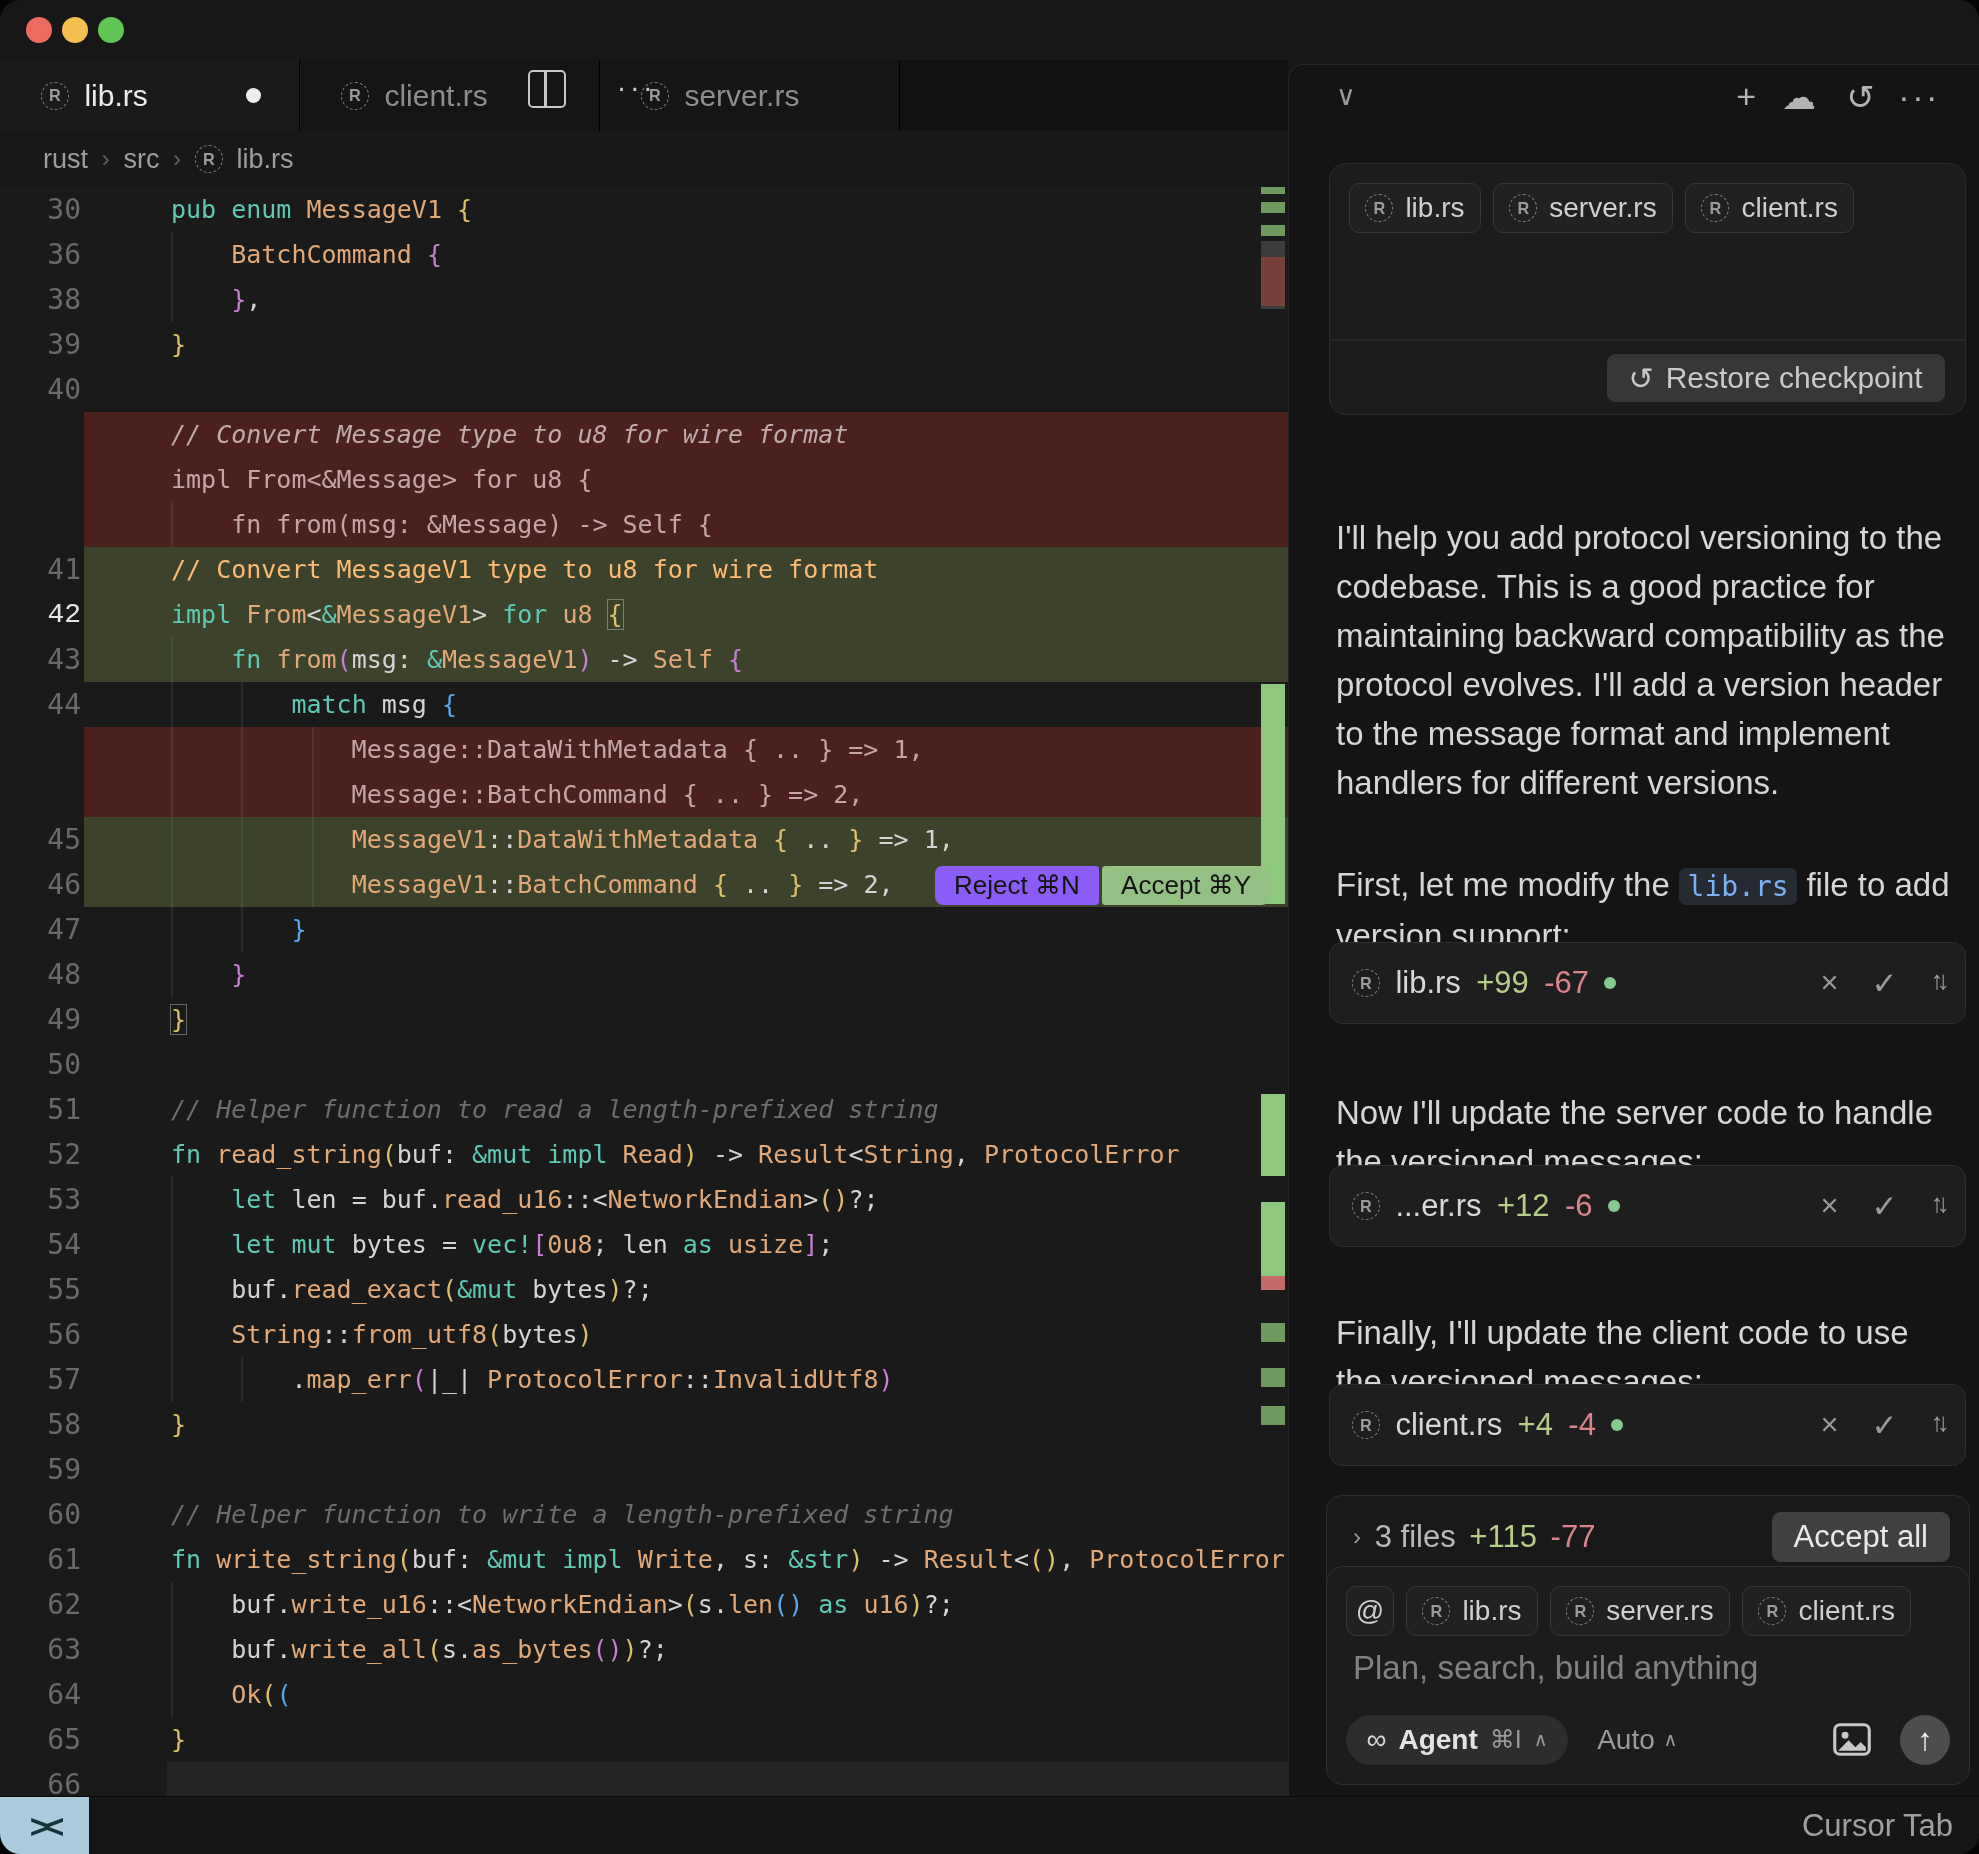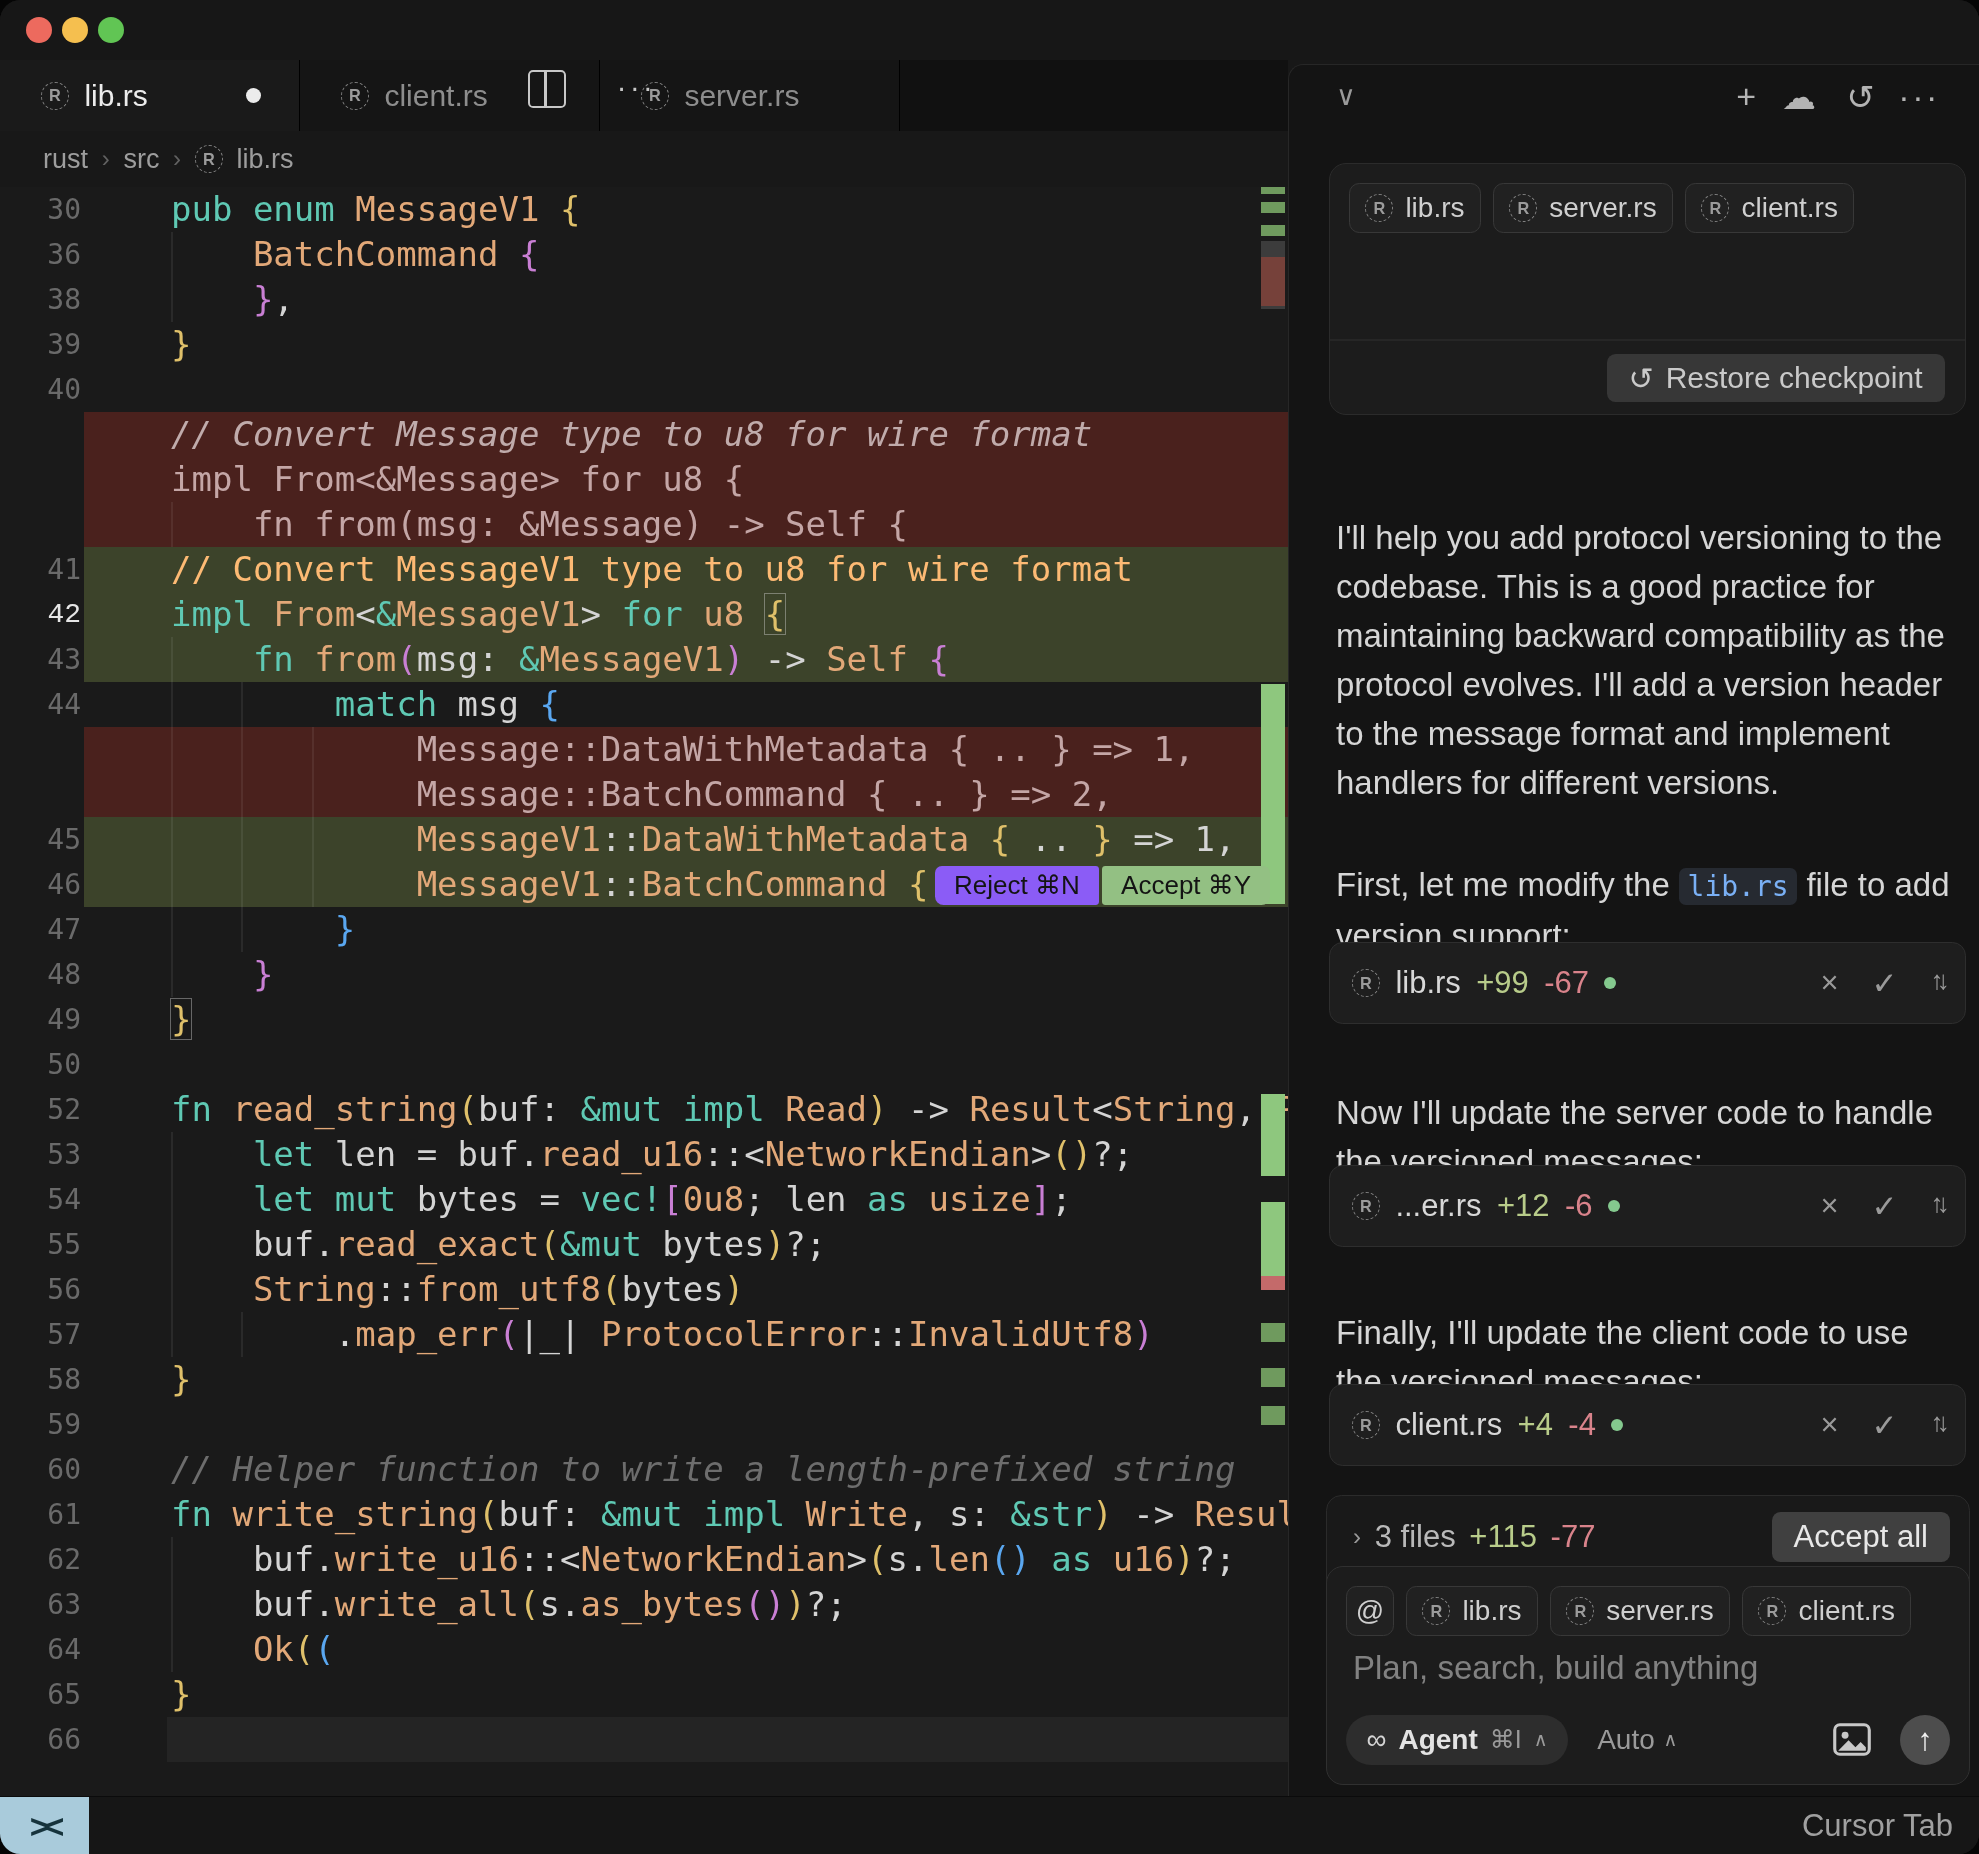--- a/index.html
+++ b/index.html
@@ -27,21 +27,21 @@
   
   #editor{position:absolute;left:0;top:187px;width:1288px;height:1609px;background:#1a1a1a;overflow:hidden;}
   .row{position:relative;height:45px;white-space:pre;}
   .row .stripe{position:absolute;left:84px;right:0;top:0;bottom:0;}
   .row.bg-red .stripe{background:#4a211d;}
   .row.bg-green .stripe{background:#3c432a;}
   .row.bg-hl .stripe{left:167px;background:#242424;}
   .ln{position:absolute;left:0;top:0;width:81px;text-align:right;font-family:"DejaVu Sans Mono",monospace;
       font-size:28px;line-height:45px;color:#6a6a6a;}
   .row.cur .ln{color:#e6e6e6;font-family:Liberation Mono, monospace;}
-  .code{position:absolute;left:171px;top:0;font-family:"DejaVu Sans Mono",monospace;font-size:34px;line-height:45px;}
+  .code{position:absolute;left:171px;top:0;font-family:"DejaVu Sans Mono",monospace;font-size:25px;line-height:45px;}
   .guide{position:absolute;top:0;bottom:0;width:1.7px;background:rgba(255,255,255,0.07);}
   .s-k{color:#5fc9b4}.s-t{color:#e2a878}.s-w{color:#d4d4d4}.s-y{color:#dfc06a}.s-p{color:#c97fd4}.s-b{color:#5aa7f0}
   .s-cm{color:#6d6d6d;font-style:italic}.s-cg{color:#fdba74;}
   .s-rr{color:#c4a6a6}.s-rc{color:#c0abab;font-style:italic}
   .s-ybox{color:#dfc06a;outline:1.7px solid rgba(230,230,230,.38);outline-offset:0.9px;}
   #ruler{position:absolute;right:0;top:0;width:29px;height:100%;}
   .mark{position:absolute;}
   
   #inline-diff{position:absolute;left:935px;top:679px;display:flex;gap:3.4px;font-size:26px;}
   #inline-diff .ibtn{height:39px;display:flex;align-items:center;padding:0 19px;color:#141414;}
@@ -158,20 +158,21 @@
         <div class="row bg-green"><div class="stripe"></div><span class="ln">43</span><span class="guide" style="left: 171px;"></span><span class="code"><span class="s-w">    </span><span class="s-k">fn </span><span class="s-t">from</span><span class="s-p">(</span><span class="s-w">msg: </span><span class="s-k">&amp;</span><span class="s-t">MessageV1</span><span class="s-p">)</span><span class="s-w"> -&gt; </span><span class="s-t">Self </span><span class="s-p">{</span></span></div>
         <div class="row"><span class="ln">44</span><span class="guide" style="left: 171px;"></span><span class="guide" style="left: 241px;"></span><span class="code"><span class="s-w">        </span><span class="s-k">match </span><span class="s-w">msg </span><span class="s-b">{</span></span></div>
         <div class="row bg-red"><div class="stripe"></div><span class="ln"></span><span class="guide" style="left: 171px;"></span><span class="guide" style="left: 241px;"></span><span class="guide" style="left: 312px;"></span><span class="code"><span class="s-rr">            Message::DataWithMetadata { .. } =&gt; 1,</span></span></div>
         <div class="row bg-red"><div class="stripe"></div><span class="ln"></span><span class="guide" style="left: 171px;"></span><span class="guide" style="left: 241px;"></span><span class="guide" style="left: 312px;"></span><span class="code"><span class="s-rr">            Message::BatchCommand { .. } =&gt; 2,</span></span></div>
         <div class="row bg-green"><div class="stripe"></div><span class="ln">45</span><span class="guide" style="left: 171px;"></span><span class="guide" style="left: 241px;"></span><span class="guide" style="left: 312px;"></span><span class="code"><span class="s-w">            </span><span class="s-t">MessageV1</span><span class="s-w">::</span><span class="s-t">DataWithMetadata </span><span class="s-y">{</span><span class="s-w"> .. </span><span class="s-y">}</span><span class="s-w"> =&gt; 1,</span></span></div>
         <div class="row bg-green"><div class="stripe"></div><span class="ln">46</span><span class="guide" style="left: 171px;"></span><span class="guide" style="left: 241px;"></span><span class="guide" style="left: 312px;"></span><span class="code"><span class="s-w">            </span><span class="s-t">MessageV1</span><span class="s-w">::</span><span class="s-t">BatchCommand </span><span class="s-y">{</span><span class="s-w"> .. </span><span class="s-y">}</span><span class="s-w"> =&gt; 2,</span></span></div>
         <div class="row"><span class="ln">47</span><span class="guide" style="left: 171px;"></span><span class="guide" style="left: 241px;"></span><span class="code"><span class="s-w">        </span><span class="s-b">}</span></span></div>
         <div class="row"><span class="ln">48</span><span class="guide" style="left: 171px;"></span><span class="code"><span class="s-w">    </span><span class="s-p">}</span></span></div>
         <div class="row"><span class="ln">49</span><span class="code"><span class="s-ybox">}</span></span></div>
         <div class="row"><span class="ln">50</span><span class="code"></span></div>
+        <div class="row"><span class="ln">51</span><span class="code"><span class="s-cm">// Helper function to read a length-prefixed string</span></span></div>
         <div class="row"><span class="ln">52</span><span class="code"><span class="s-k">fn </span><span class="s-t">read_string</span><span class="s-y">(</span><span class="s-w">buf: </span><span class="s-k">&amp;mut impl </span><span class="s-t">Read</span><span class="s-y">)</span><span class="s-w"> -&gt; </span><span class="s-t">Result</span><span class="s-w">&lt;</span><span class="s-t">String</span><span class="s-w">, </span><span class="s-t">ProtocolError</span></span></div>
         <div class="row"><span class="ln">53</span><span class="guide" style="left: 171px;"></span><span class="code"><span class="s-w">    </span><span class="s-k">let </span><span class="s-w">len = buf.</span><span class="s-t">read_u16</span><span class="s-w">::&lt;</span><span class="s-t">NetworkEndian</span><span class="s-w">&gt;</span><span class="s-y">()</span><span class="s-w">?;</span></span></div>
         <div class="row"><span class="ln">54</span><span class="guide" style="left: 171px;"></span><span class="code"><span class="s-w">    </span><span class="s-k">let mut </span><span class="s-w">bytes = </span><span class="s-k">vec!</span><span class="s-p">[</span><span class="s-t">0u8</span><span class="s-w">; len </span><span class="s-k">as </span><span class="s-t">usize</span><span class="s-p">]</span><span class="s-w">;</span></span></div>
         <div class="row"><span class="ln">55</span><span class="guide" style="left: 171px;"></span><span class="code"><span class="s-w">    </span><span class="s-w">buf.</span><span class="s-t">read_exact</span><span class="s-y">(</span><span class="s-k">&amp;mut </span><span class="s-w">bytes</span><span class="s-y">)</span><span class="s-w">?;</span></span></div>
         <div class="row"><span class="ln">56</span><span class="guide" style="left: 171px;"></span><span class="code"><span class="s-w">    </span><span class="s-t">String</span><span class="s-w">::</span><span class="s-t">from_utf8</span><span class="s-y">(</span><span class="s-w">bytes</span><span class="s-y">)</span></span></div>
         <div class="row"><span class="ln">57</span><span class="guide" style="left: 171px;"></span><span class="guide" style="left: 241px;"></span><span class="code"><span class="s-w">        .</span><span class="s-t">map_err</span><span class="s-p">(</span><span class="s-w">|_| </span><span class="s-t">ProtocolError</span><span class="s-w">::</span><span class="s-t">InvalidUtf8</span><span class="s-p">)</span></span></div>
         <div class="row"><span class="ln">58</span><span class="code"><span class="s-y">}</span></span></div>
         <div class="row"><span class="ln">59</span><span class="code"></span></div>
         <div class="row"><span class="ln">60</span><span class="code"><span class="s-cm">// Helper function to write a length-prefixed string</span></span></div>
         <div class="row"><span class="ln">61</span><span class="code"><span class="s-k">fn </span><span class="s-t">write_string</span><span class="s-y">(</span><span class="s-w">buf: </span><span class="s-k">&amp;mut impl </span><span class="s-t">Write</span><span class="s-w">, s: </span><span class="s-k">&amp;str</span><span class="s-y">)</span><span class="s-w"> -&gt; </span><span class="s-t">Result</span><span class="s-w">&lt;</span><span class="s-y">()</span><span class="s-w">, </span><span class="s-t">ProtocolError</span></span></div>

